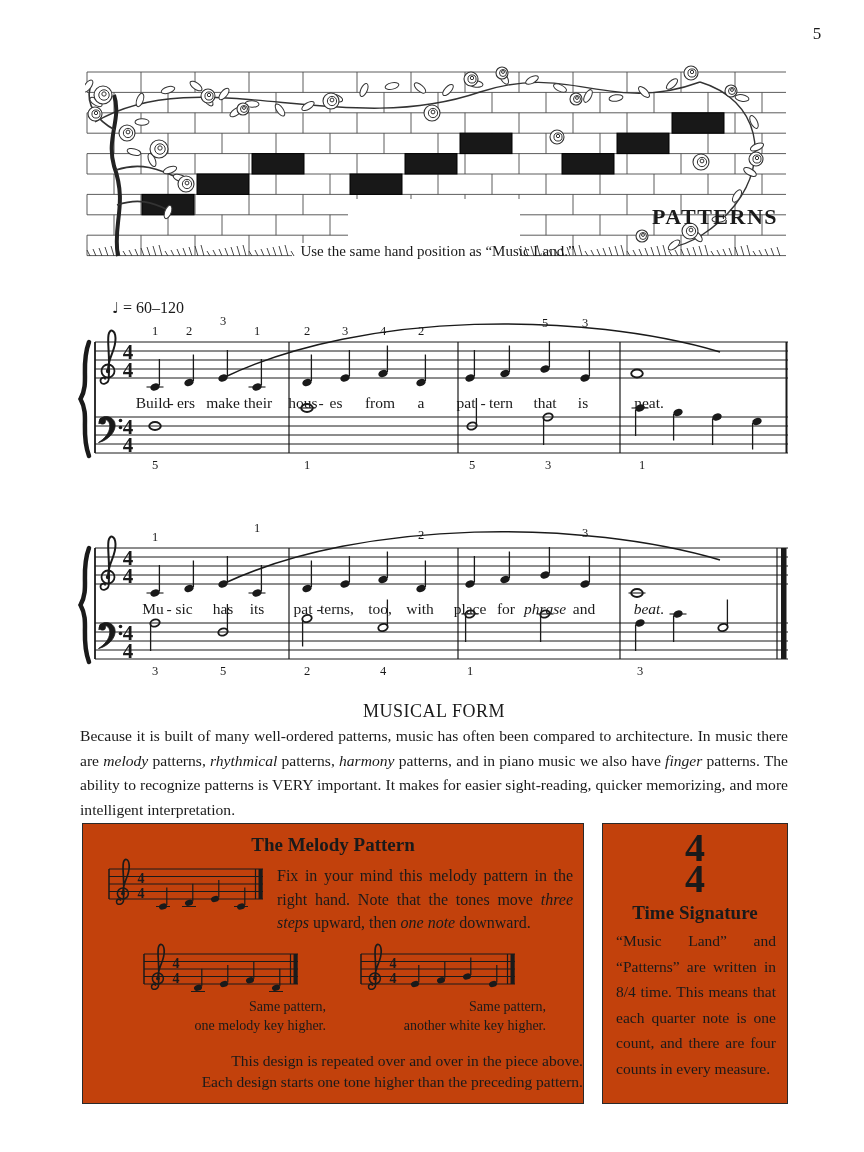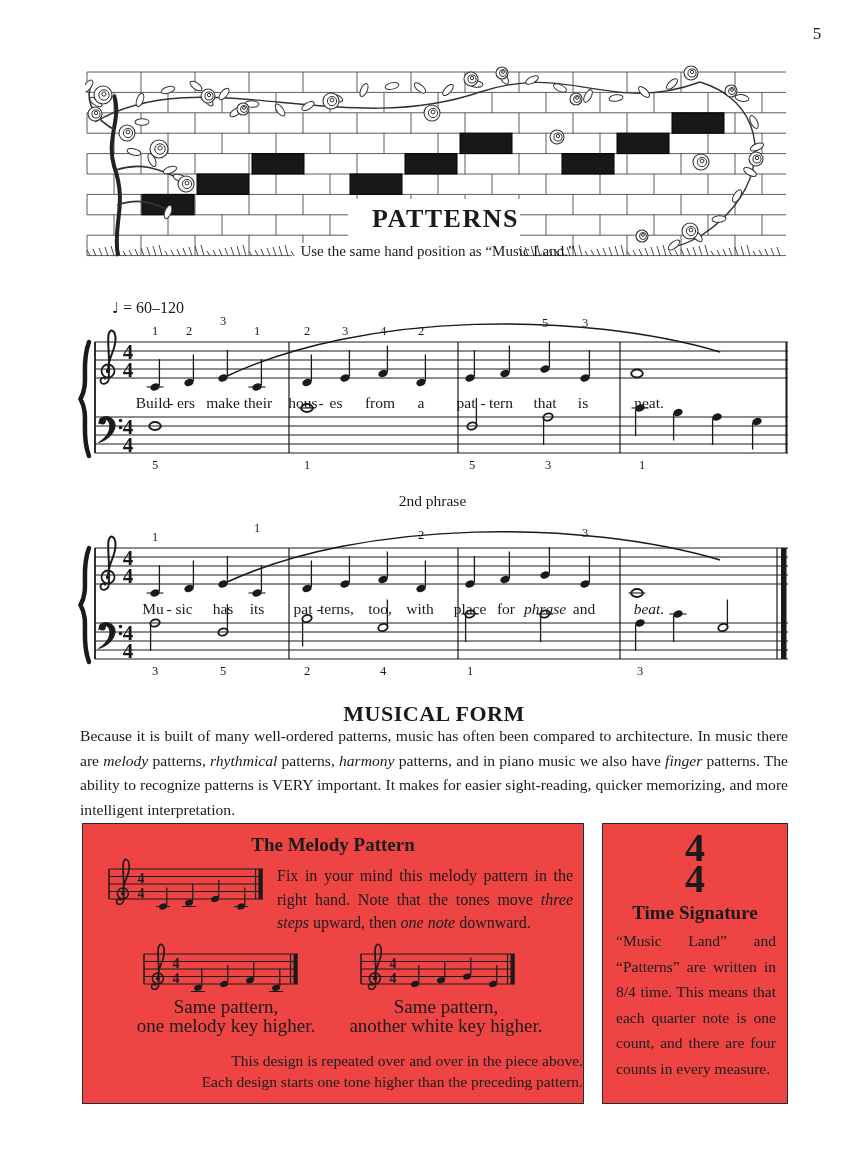--- a/index.html
+++ b/index.html
@@ -1,34 +1,34 @@
 <!DOCTYPE html>
 <html><head>
 <meta charset="utf-8">
 <style>
   html,body{margin:0;padding:0;background:#e8e8e8;}
   .page{position:relative;width:864px;height:1152px;background:#ffffff;overflow:hidden;
         font-family:"Liberation Serif","DejaVu Serif",serif;color:#1a1a1a;}
   .abs{position:absolute;}
   #pagenum{left:802px;top:24px;width:30px;font-size:17px;text-align:center;}
-  #title{left:93px;top:204px;width:705px;text-align:center;font-size:26px;font-weight:bold;letter-spacing:1.5px;}
+  #title{left:73px;top:204px;width:705px;text-align:right;font-size:22px;font-weight:bold;letter-spacing:1.5px;}
   #subtitle{left:85px;top:243px;width:705px;text-align:center;font-size:15px;}
   #ph1{left:75px;top:290px;width:715px;text-align:center;font-size:15.5px;}
   #ph2{left:75px;top:492px;width:715px;text-align:center;font-size:15.5px;}
   #tempo{left:112px;top:299px;font-size:16px;}
   #tempo .nq{font-family:"DejaVu Sans",sans-serif;font-size:15px;margin-right:4px;}
-  #mfh{left:80px;top:701px;width:708px;text-align:center;font-size:22px;font-weight:bold;letter-spacing:0.5px;}
+  #mfh{left:80px;top:701px;width:708px;text-align:center;font-size:18px;font-weight:normal;letter-spacing:0.5px;}
   #mfp{left:80px;top:724px;width:708px;font-size:15.6px;line-height:24.5px;text-align:justify;margin:0;}
   .it{font-style:italic;}
-  .box{border:1.7px solid #2a2a2a;background:#ef4444;}
+  .box{border:1.7px solid #2a2a2a;background:#c2410c;}
   #mbox{left:82px;top:823px;width:500px;height:279px;}
   #tbox{left:602px;top:823px;width:184px;height:279px;}
   #mbox-h{left:0;top:10px;width:500px;text-align:center;font-size:19px;font-weight:bold;}
   #mbox-p{left:194px;top:40px;width:296px;font-size:16px;line-height:23.5px;text-align:justify;margin:0;}
-  .cap{font-size:19px;line-height:19px;text-align:center;}
+  .cap{font-size:14px;line-height:19px;text-align:right;}
   #cap1{left:43px;top:173px;width:200px;}
   #cap2{left:263px;top:173px;width:200px;}
   #mbox-f{left:0;top:227px;width:500px;text-align:right;font-size:15.5px;line-height:20.5px;}
   #tb-num{left:0;top:8px;width:184px;text-align:center;font-size:40px;font-weight:bold;line-height:31px;}
   #tb-h{left:0;top:78px;width:184px;text-align:center;font-size:19px;font-weight:bold;}
   #tb-p{left:13px;top:104px;width:160px;font-size:15.5px;line-height:25.5px;text-align:justify;margin:0;}
   svg{display:block;}
 </style>
 </head>
 <body>
@@ -463,21 +463,20 @@
         <text x="346" y="86" text-anchor="middle" font-size="15.5" fill="#1a1a1a" font-family="&quot;Liberation Serif&quot;,&quot;DejaVu Serif&quot;,serif">a</text>
         <text x="391" y="86" text-anchor="middle" font-size="15.5" fill="#1a1a1a" font-family="&quot;Liberation Serif&quot;,&quot;DejaVu Serif&quot;,serif">pat</text>
         <text x="408" y="86" text-anchor="middle" font-size="15.5" fill="#1a1a1a" font-family="&quot;Liberation Serif&quot;,&quot;DejaVu Serif&quot;,serif">-</text>
         <text x="426" y="86" text-anchor="middle" font-size="15.5" fill="#1a1a1a" font-family="&quot;Liberation Serif&quot;,&quot;DejaVu Serif&quot;,serif">tern</text>
         <text x="470" y="86" text-anchor="middle" font-size="15.5" fill="#1a1a1a" font-family="&quot;Liberation Serif&quot;,&quot;DejaVu Serif&quot;,serif">that</text>
         <text x="508" y="86" text-anchor="middle" font-size="15.5" fill="#1a1a1a" font-family="&quot;Liberation Serif&quot;,&quot;DejaVu Serif&quot;,serif">is</text>
         <text x="574" y="86" text-anchor="middle" font-size="15.5" fill="#1a1a1a" font-family="&quot;Liberation Serif&quot;,&quot;DejaVu Serif&quot;,serif">neat.</text>
       </g>
     </svg>
 
-  <div class="abs" id="ph2">2nd phrase</div>
 
   <svg class="abs" id="score2" style="left:75px;top:514px;" width="715" height="169" viewBox="0 -14 715 169">
       <g>
         <line x1="20" y1="20" x2="713" y2="20" stroke="#1a1a1a" stroke-width="1"></line>
         <line x1="20" y1="95" x2="713" y2="95" stroke="#1a1a1a" stroke-width="1"></line>
         <line x1="20" y1="29" x2="713" y2="29" stroke="#1a1a1a" stroke-width="1"></line>
         <line x1="20" y1="104" x2="713" y2="104" stroke="#1a1a1a" stroke-width="1"></line>
         <line x1="20" y1="38" x2="713" y2="38" stroke="#1a1a1a" stroke-width="1"></line>
         <line x1="20" y1="113" x2="713" y2="113" stroke="#1a1a1a" stroke-width="1"></line>
         <line x1="20" y1="47" x2="713" y2="47" stroke="#1a1a1a" stroke-width="1"></line>

